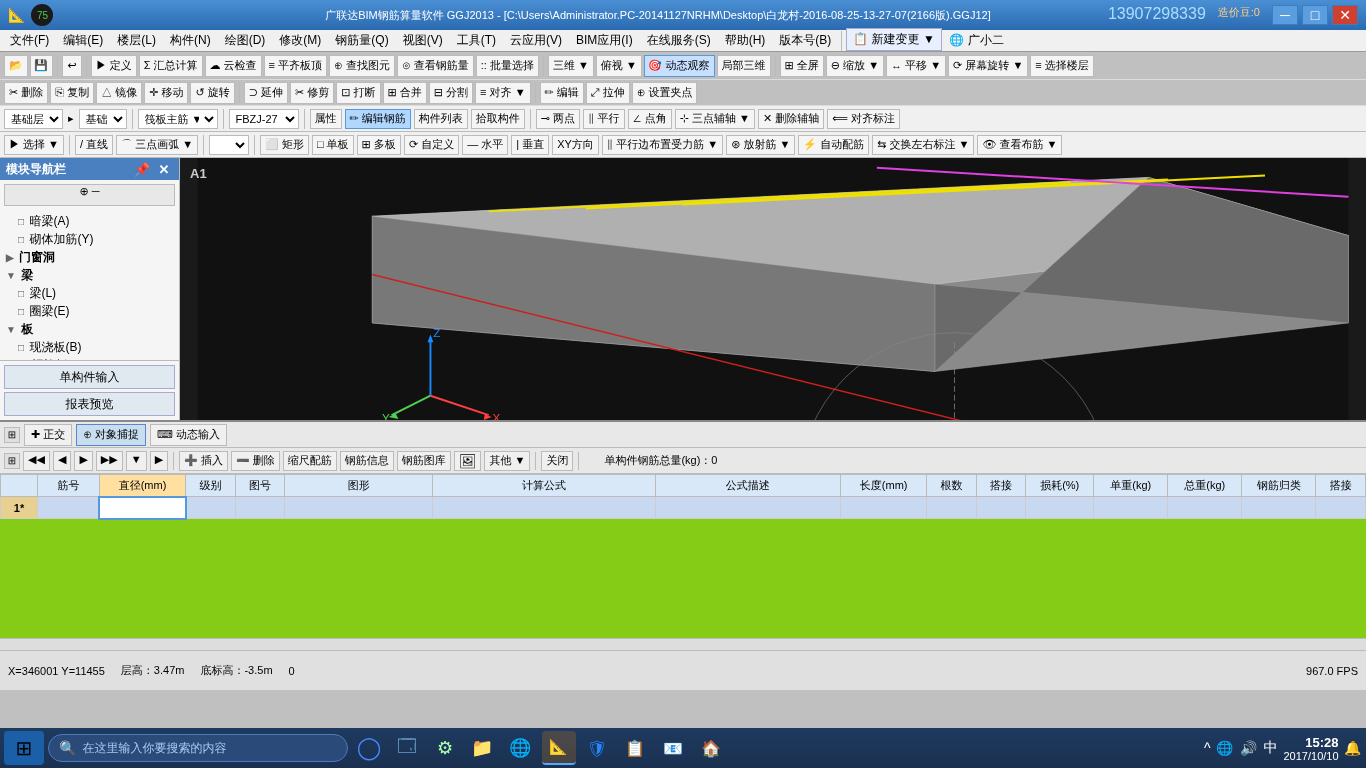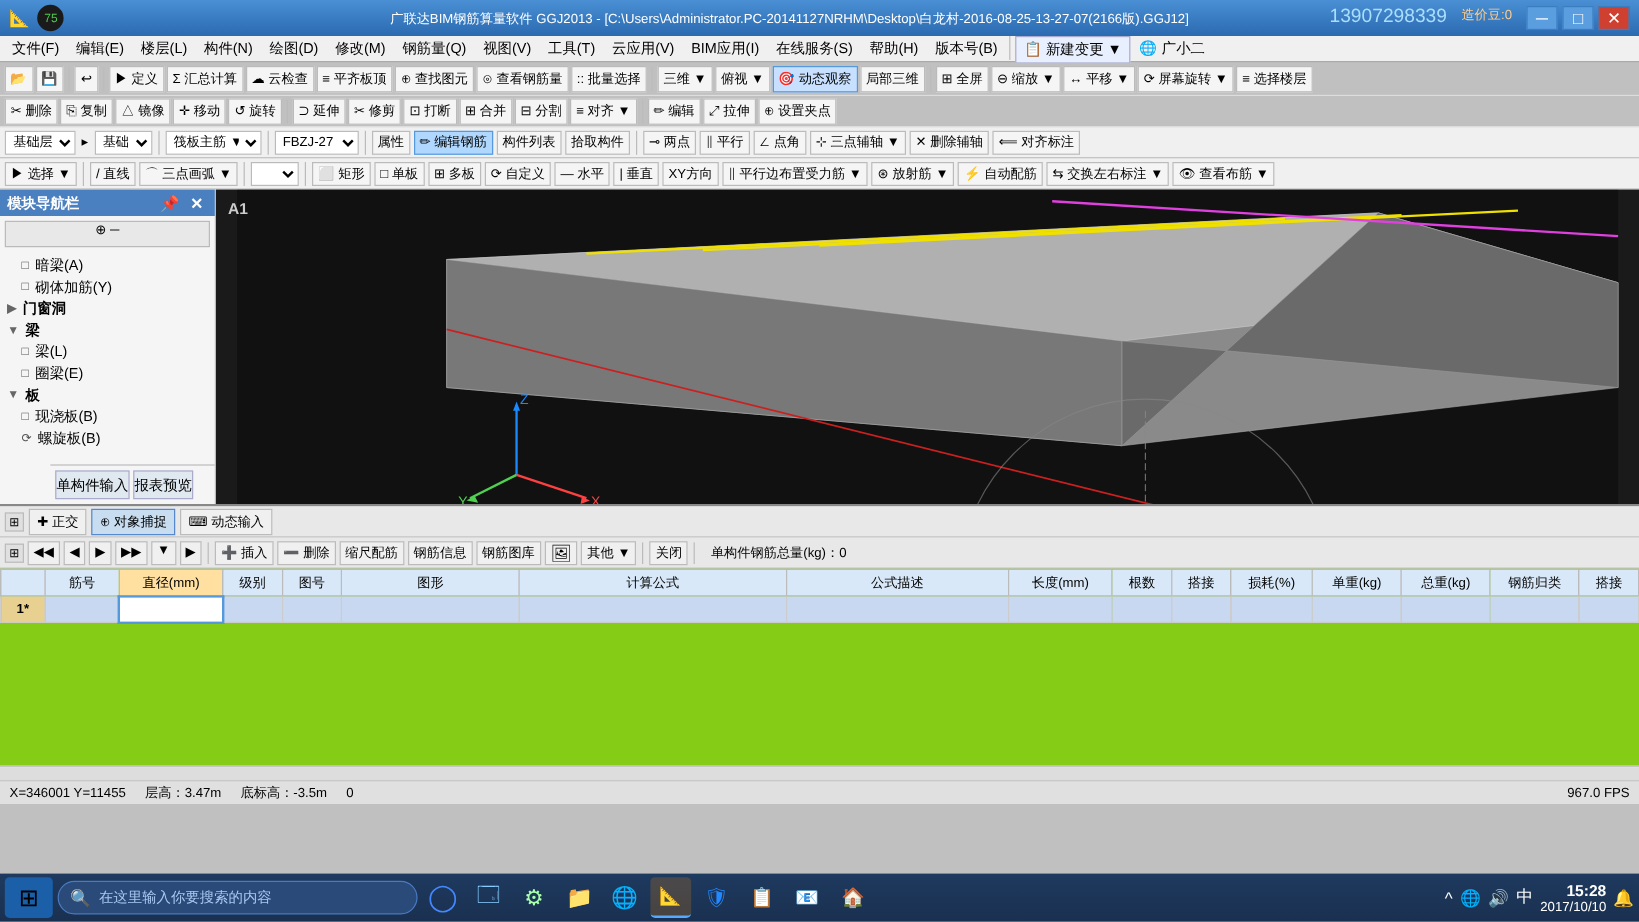--- a/index.html
+++ b/index.html
@@ -23,21 +23,21 @@
       color: white; cursor: pointer; display: flex; align-items: center; justify-content: center; font-size: 14px;
     }
     #title-bar .win-btn.close { background: #d04030; }
 
     
     #menu-bar {
       height: 22px;
       background: #f0f0f0;
       border-bottom: 1px solid #999;
       display: flex;
-      align-items: flex-start;
+      align-items: flex-end;
       padding: 0 4px;
       gap: 2px;
     }
     .menu-item {
       padding: 2px 6px;
       cursor: pointer;
       font-size: 12px;
       white-space: nowrap;
     }
     .toolbar-row {
@@ -119,23 +119,22 @@
     }
     .tree-item .tree-icon { font-size: 10px; color: #555; }
     .tree-group { font-weight: bold; }
     .tree-expand { color: #666; font-size: 10px; }
 
     
     #nav-bottom {
       border-top: 1px solid #bbb;
       padding: 4px;
       display: flex;
-      flex-direction: row;
+      flex-direction: column;
       gap: 3px;
-      margin-left: 42px;
     }
     .nav-bottom-btn {
       height: 24px;
       background: #e0e8f0;
       border: 1px solid #aac;
       cursor: pointer;
       font-size: 12px;
       text-align: center;
       display: flex;
       align-items: center;
@@ -233,21 +232,21 @@
       border: 1px solid #ccc;
       padding: 2px 4px;
       height: 22px;
       text-align: center;
     }
     .row-selected td { background: #c8d8f0; }
     .row-num { background: #e8e8e8; font-weight: bold; }
 
     
     #status-bar {
-      height: 20px;
+      height: 40px;
       background: #e0e0e0;
       border-top: 1px solid #bbb;
       display: flex;
       align-items: center;
       padding: 0 8px;
       gap: 16px;
       font-size: 11px;
       text-align: right;
     }
     .status-item { white-space: nowrap; }
@@ -646,21 +645,21 @@
     <div class="rebar-btn">➕ 插入</div>
     <div class="rebar-btn">➖ 删除</div>
     <div class="rebar-btn">缩尺配筋</div>
     <div class="rebar-btn">钢筋信息</div>
     <div class="rebar-btn">钢筋图库</div>
     <div class="rebar-btn" style="font-size:14px;">🖼</div>
     <div class="rebar-btn">其他 ▼</div>
     <div class="rebar-sep"></div>
     <div class="rebar-btn">关闭</div>
     <div class="rebar-sep"></div>
-    <span style="font-size:11px;margin-left:8px;">单构件钢筋总量(kg)：0</span>
+    <span style="font-size:11px;margin-left:20px;">单构件钢筋总量(kg)：0</span>
   </div>
 
   <div id="rebar-table">
     <table>
       <thead>
         <tr>
           <th style="width:30px;"></th>
           <th style="width:50px;">筋号</th>
           <th class="col-highlight" style="width:70px;">直径(mm)</th>
           <th style="width:40px;">级别</th>

